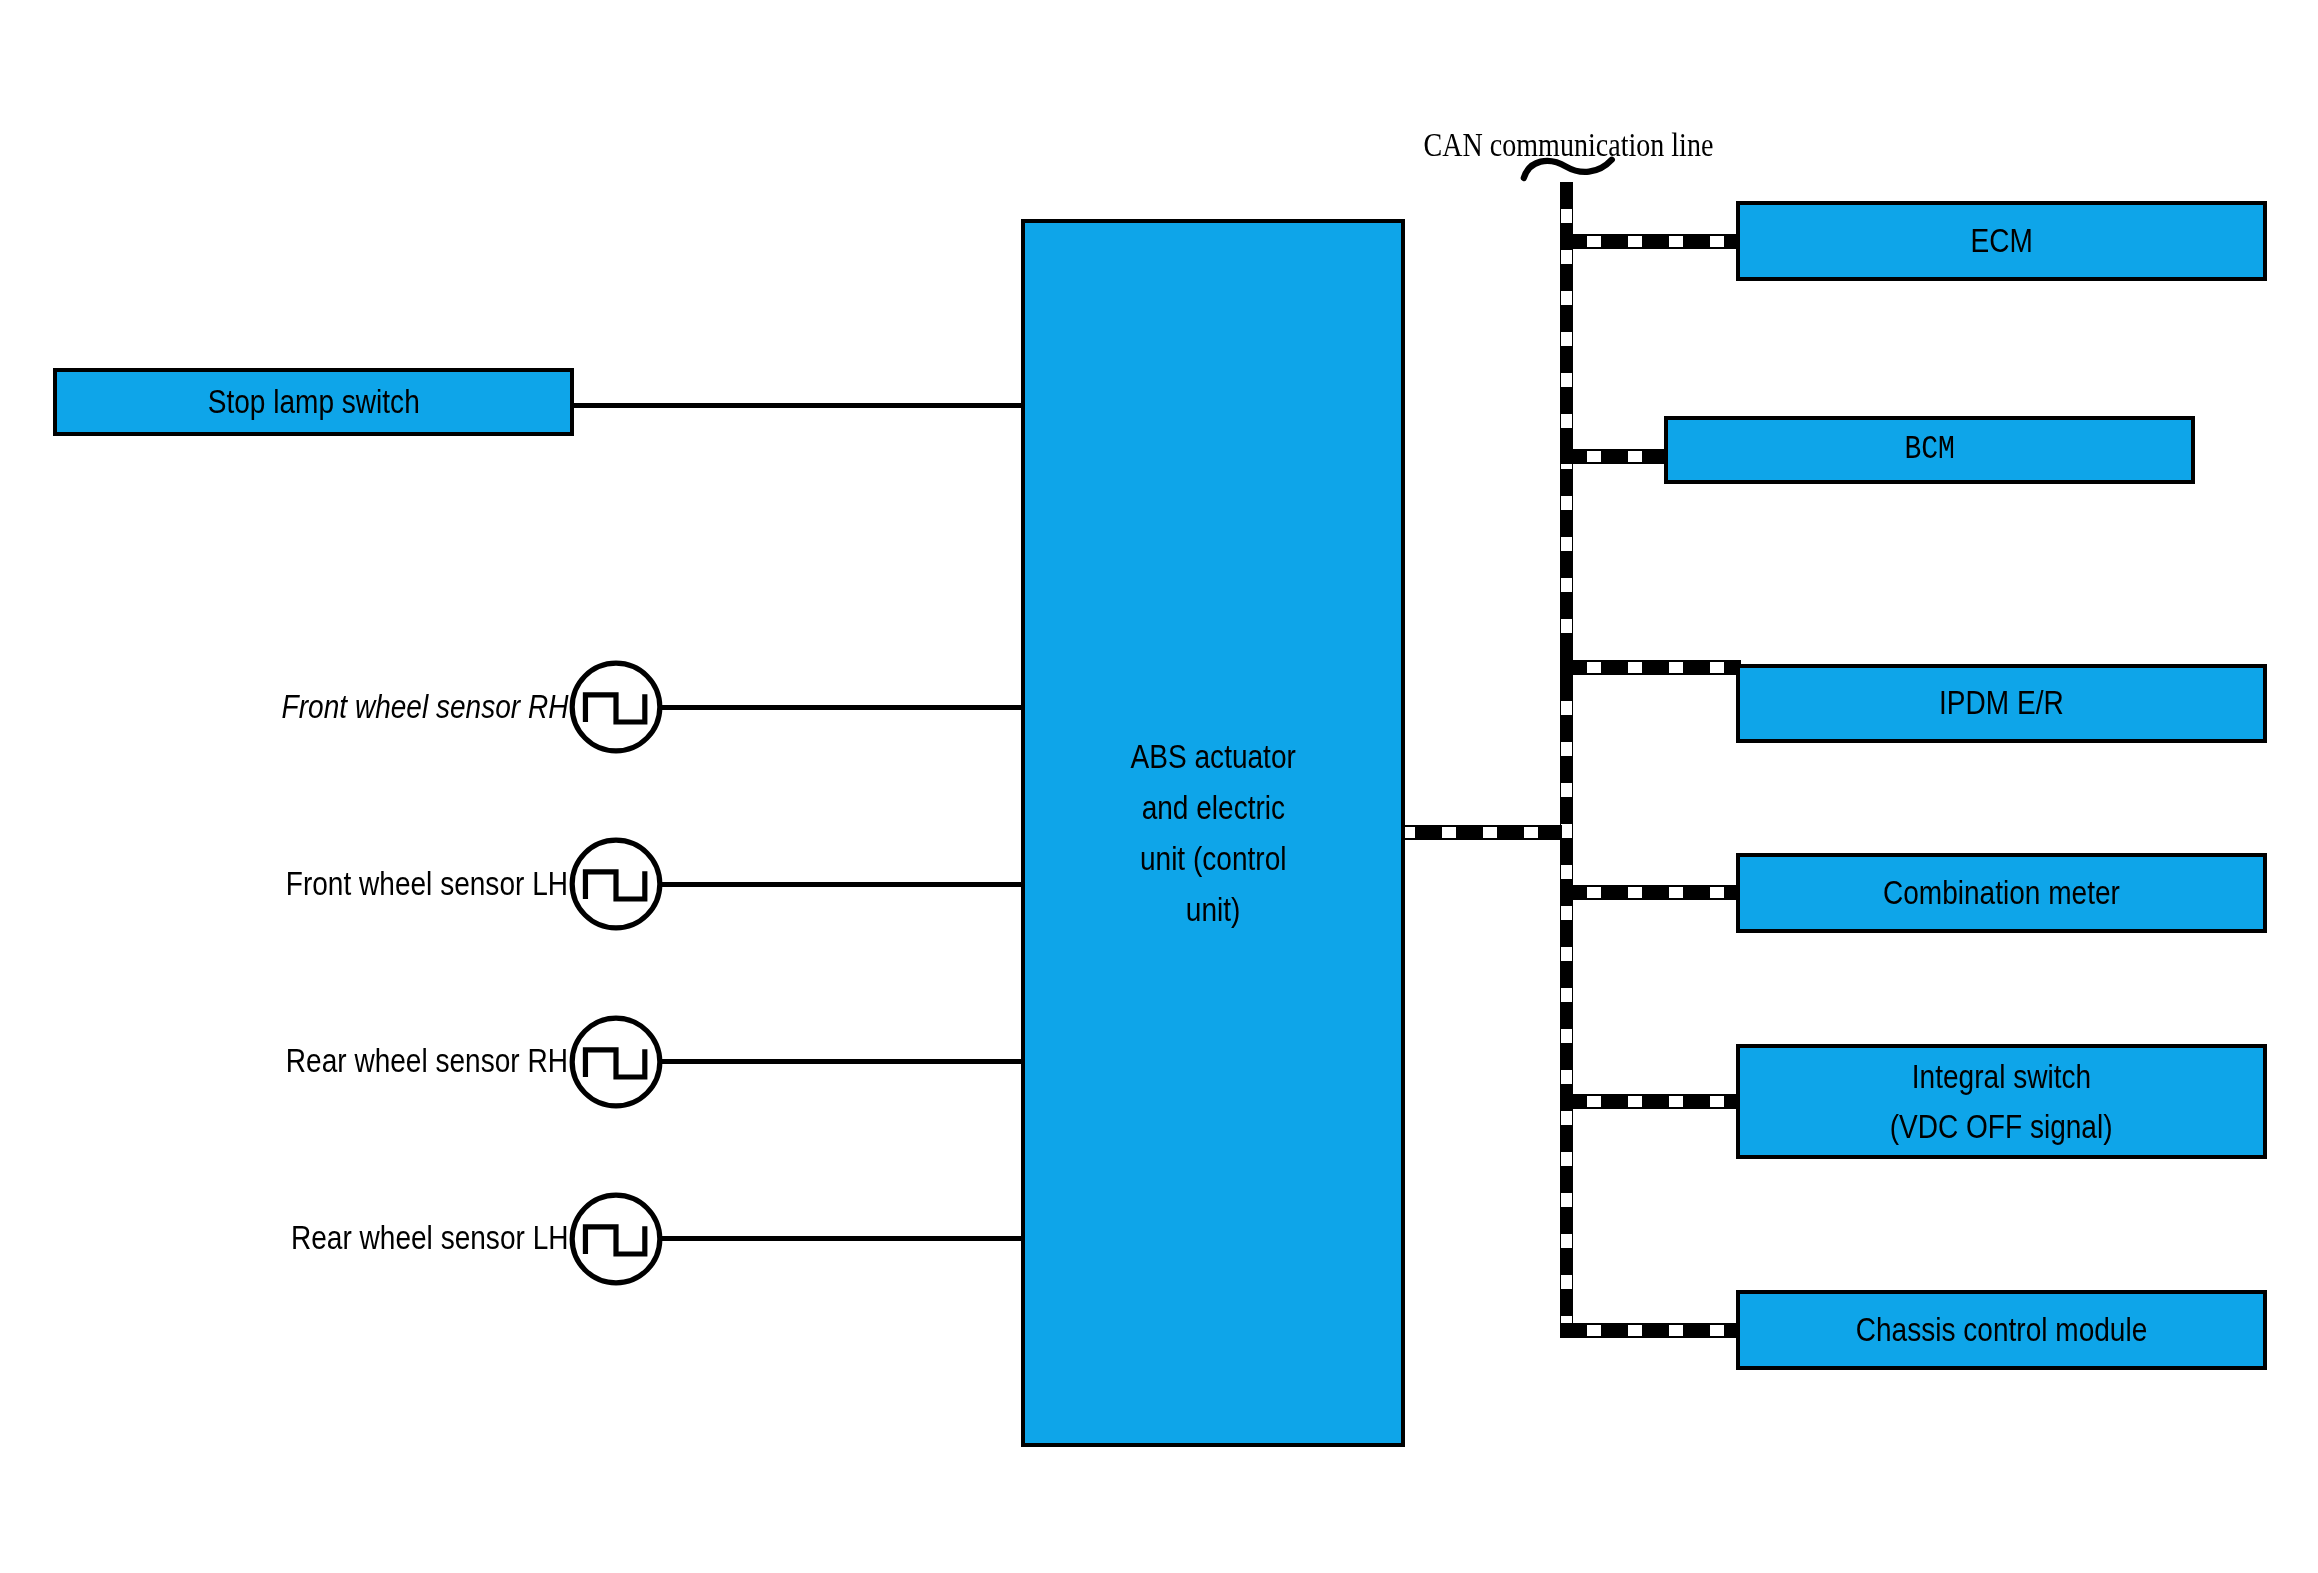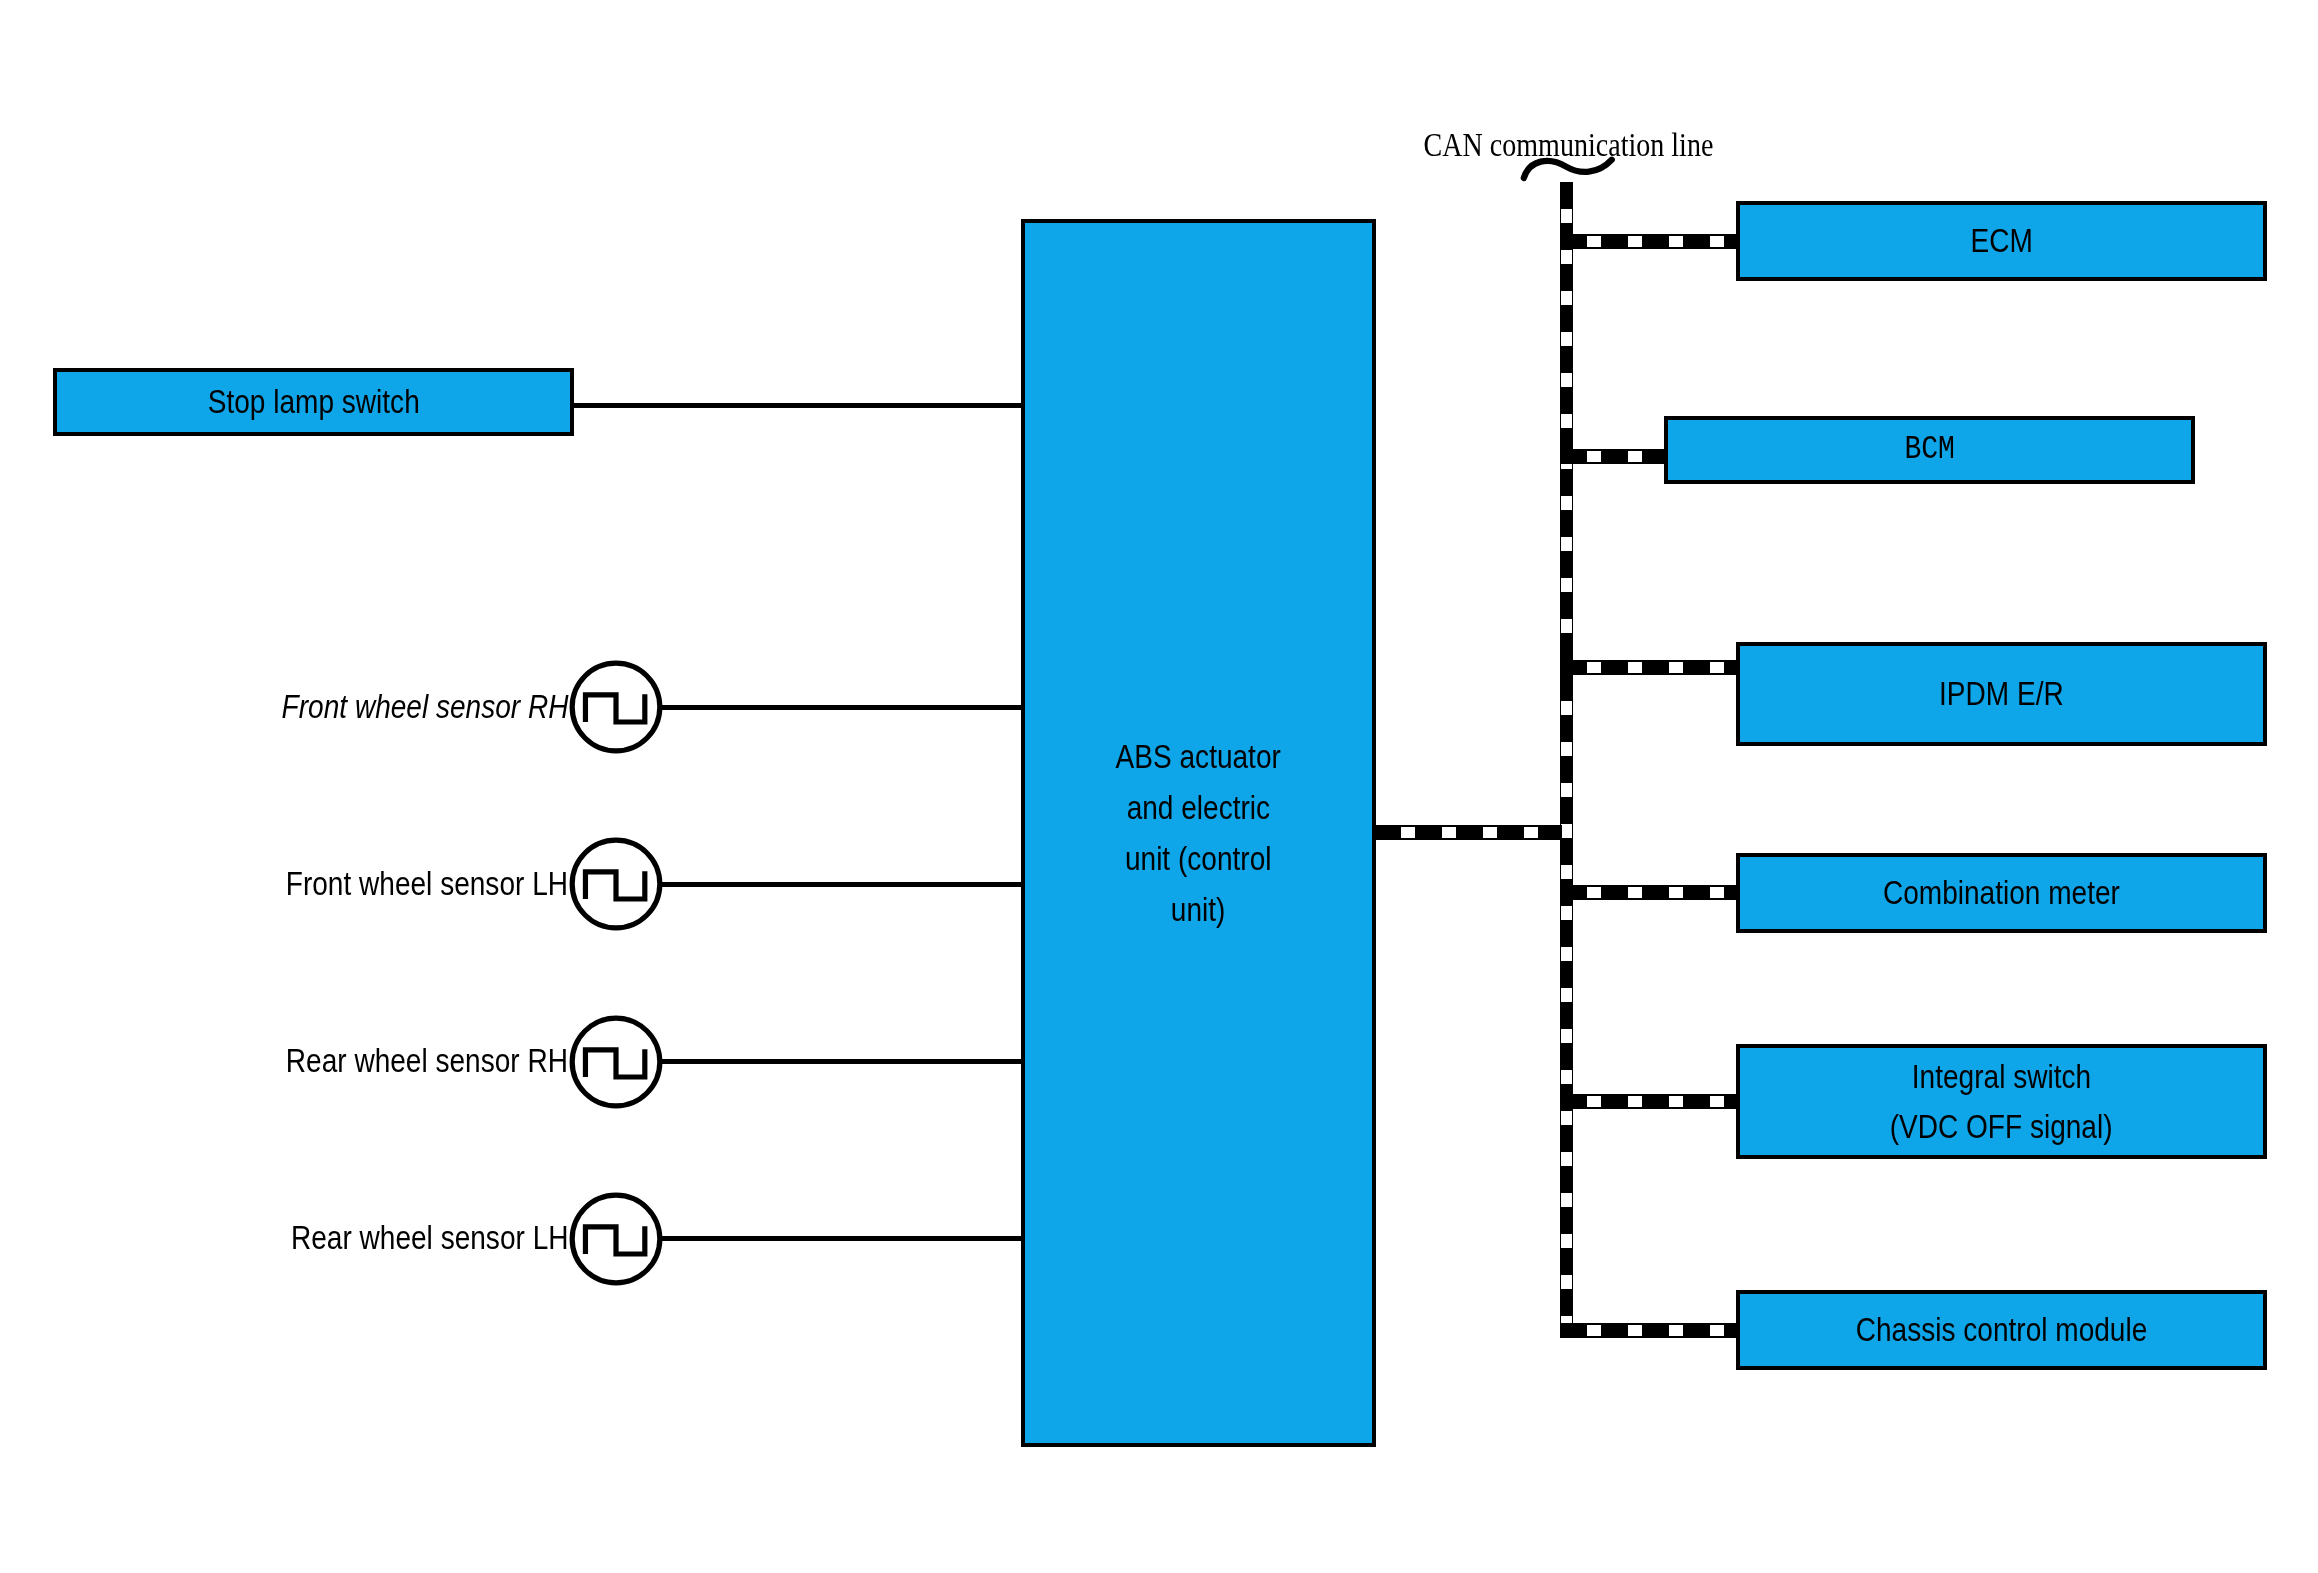--- a/index.html
+++ b/index.html
@@ -109,36 +109,36 @@
 
   <div class="rlabel" style="top:1216px;">
     <span class="lbl">Rear wheel sensor LH</span>
   </div>
   <svg class="sensor-svg" style="left:567px;top:1190px;" width="98" height="98" viewBox="0 0 170 170">
     <circle cx="85" cy="85" r="76" fill="none" stroke="#000" stroke-width="9"></circle>
     <polyline points="32,111 32,64 85,64 85,111 135,111 135,63" fill="none" stroke="#000" stroke-width="9"></polyline>
   </svg>
   <div class="wire" style="left:660px;top:1236px;width:361px;"></div>
 
-  <div class="box abs-lines" style="left:1021px;top:219px;width:355px;height:1228px;">
+  <div class="box abs-lines" style="left:1021px;top:219px;width:384px;height:1228px;">
     <span class="lbl">ABS actuator</span>
     <span class="lbl">and electric</span>
     <span class="lbl">unit (control</span>
     <span class="lbl">unit)</span>
   </div>
 
   <div class="box" style="left:1736px;top:201px;width:531px;height:80px;">
     <span class="lbl">ECM</span>
   </div>
 
   <div class="box" style="left:1664px;top:416px;width:531px;height:68px;font-family:Liberation Mono, monospace;">
     <span class="lbl">BCM</span>
   </div>
 
-  <div class="box" style="left:1736px;top:642px;width:531px;height:104px;">
+  <div class="box" style="left:1736px;top:664px;width:531px;height:79px;">
     <span class="lbl">IPDM E/R</span>
   </div>
 
   <div class="box multi" style="left:1736px;top:1044px;width:531px;height:115px;">
     <span class="lbl">Integral switch</span>
     <span class="lbl">(VDC OFF signal)</span>
   </div>
 
   <div class="box" style="left:1736px;top:853px;width:531px;height:80px;">
     <span class="lbl">Combination meter</span>

